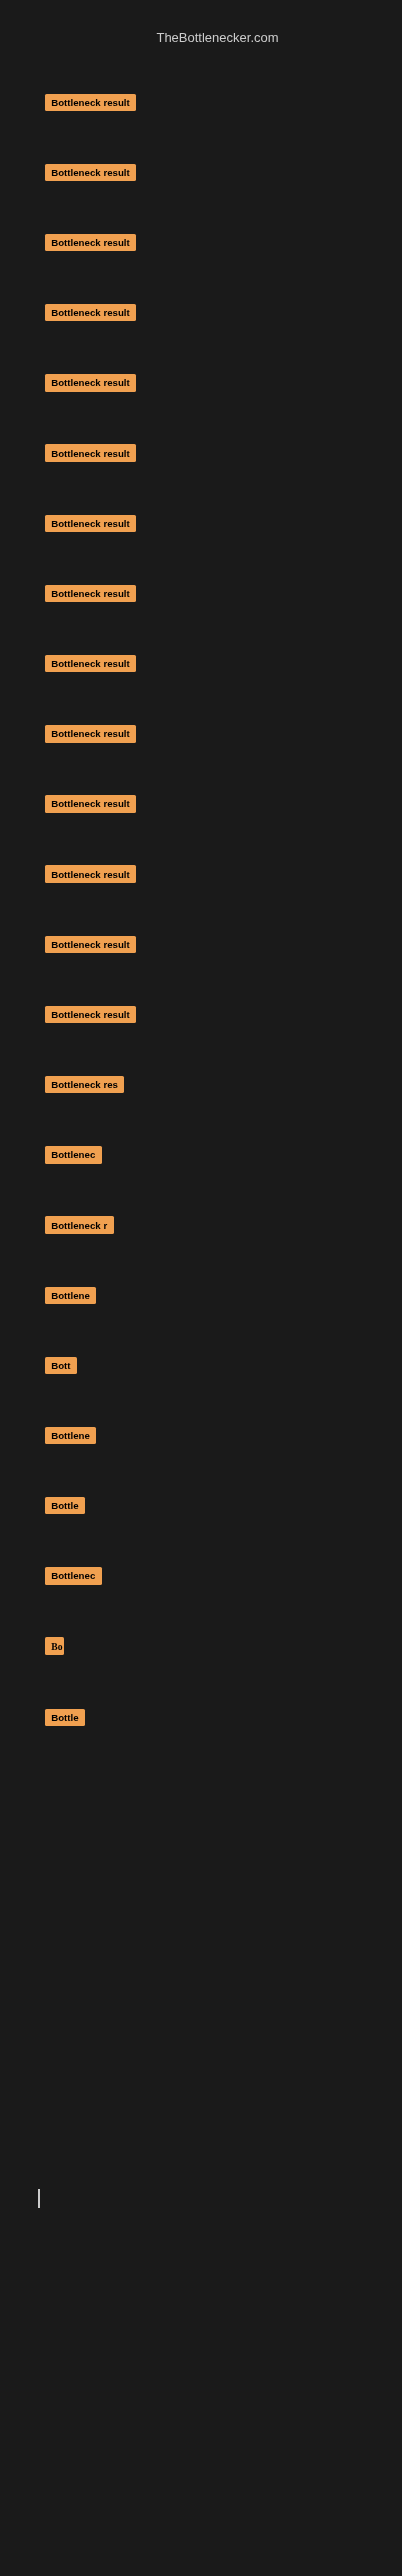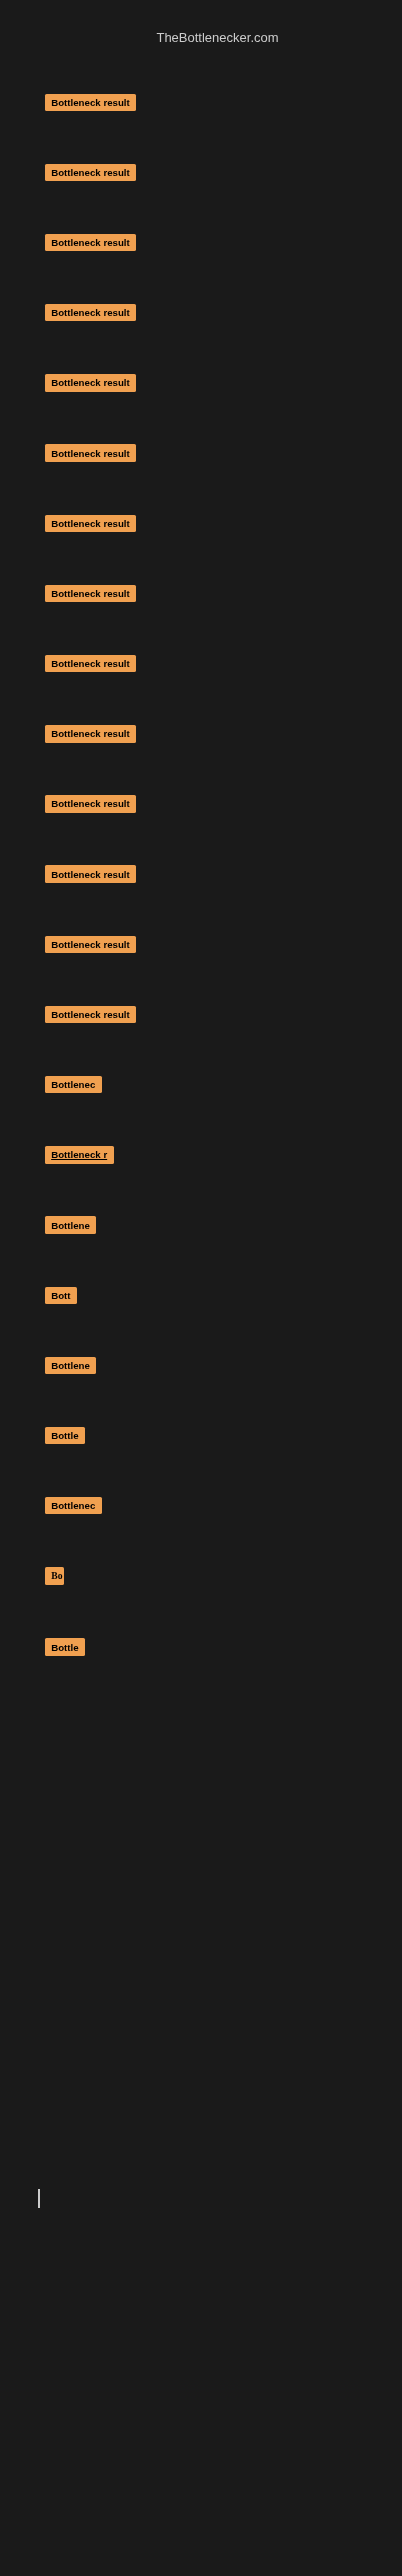--- a/index.html
+++ b/index.html
@@ -59,22 +59,23 @@
       <div style="margin: 0px 0px 0px 1.6px; padding: 22.5px 0px 11.3px 3.2px;"><span class="bottleneck-tag" style="max-width: 105px;">Bottleneck result</span></div>
       <div style="margin: 0px 0px 0px 1.6px; padding: 22.5px 0px 11.3px 3.2px;"><span class="bottleneck-tag" style="max-width: 105px;">Bottleneck result</span></div>
       <div style="margin: 0px 0px 0px 1.6px; padding: 22.5px 0px 11.3px 3.2px;"><span class="bottleneck-tag" style="max-width: 105px;">Bottleneck result</span></div>
       <div style="margin: 0px 0px 0px 1.6px; padding: 22.5px 0px 11.3px 3.2px;"><span class="bottleneck-tag" style="max-width: 105px;">Bottleneck result</span></div>
       <div style="margin: 0px 0px 0px 1.6px; padding: 22.5px 0px 11.3px 3.2px;"><span class="bottleneck-tag" style="max-width: 105px;">Bottleneck result</span></div>
       <div style="margin: 0px 0px 0px 1.6px; padding: 22.5px 0px 11.3px 3.2px;"><span class="bottleneck-tag" style="max-width: 105px;">Bottleneck result</span></div>
       <div style="margin: 0px 0px 0px 1.6px; padding: 22.5px 0px 11.3px 3.2px;"><span class="bottleneck-tag" style="max-width: 105px;">Bottleneck result</span></div>
       <div style="margin: 0px 0px 0px 1.6px; padding: 22.5px 0px 11.3px 3.2px;"><span class="bottleneck-tag" style="max-width: 105px;">Bottleneck result</span></div>
       <div style="margin: 0px 0px 0px 1.6px; padding: 22.5px 0px 11.3px 3.2px;"><span class="bottleneck-tag" style="max-width: 105px;">Bottleneck result</span></div>
       <div style="margin: 0px 0px 0px 1.6px; padding: 22.5px 0px 11.3px 3.2px;"><span class="bottleneck-tag" style="max-width: 105px;">Bottleneck result</span></div>
+      <div style="margin: 0px 0px 0px 1.6px; padding: 22.5px 0px 11.3px 3.2px;"><span class="bottleneck-tag" style="max-width: 85px;">Bottleneck res</span></div>
       <div style="margin: 0px 0px 0px 1.6px; padding: 22.5px 0px 11.3px 3.2px;"><span class="bottleneck-tag" style="max-width: 63px;">Bottlenec</span></div>
-      <div style="margin: 0px 0px 0px 1.6px; padding: 22.5px 0px 11.3px 3.2px;"><span class="bottleneck-tag" style="max-width: 71px; text-decoration: underline;">Bottleneck r</span></div>
+      <div style="margin: 0px 0px 0px 1.6px; padding: 22.5px 0px 11.3px 3.2px;"><span class="bottleneck-tag" style="max-width: 71px;">Bottleneck r</span></div>
       <div style="margin: 0px 0px 0px 1.6px; padding: 22.5px 0px 11.3px 3.2px;"><span class="bottleneck-tag" style="max-width: 58px;">Bottlene</span></div>
       <div style="margin: 0px 0px 0px 1.6px; padding: 22.5px 0px 11.3px 3.2px;"><span class="bottleneck-tag" style="max-width: 34px;">Bott</span></div>
       <div style="margin: 0px 0px 0px 1.6px; padding: 22.5px 0px 11.3px 3.2px;"><span class="bottleneck-tag" style="max-width: 58px;">Bottlene</span></div>
       <div style="margin: 0px 0px 0px 1.6px; padding: 22.5px 0px 11.3px 3.2px;"><span class="bottleneck-tag" style="max-width: 45px;">Bottle</span></div>
       <div style="margin: 0px 0px 0px 1.6px; padding: 22.5px 0px 11.3px 3.2px;"><span class="bottleneck-tag" style="max-width: 63px;">Bottlenec</span></div>
       <div style="margin: 0px 0px 0px 1.6px; padding: 22.5px 0px 11.3px 3.2px; font-family: Liberation Serif, serif;"><span class="bottleneck-tag" style="max-width: 19.3px;">Bo</span></div>
       <div style="margin: 0px 0px 0px 1.6px; padding: 22.5px 0px 11.3px 3.2px;"><span class="bottleneck-tag" style="max-width: 52px;">Bottle</span></div>
     </div>
 
   <div id="cursor-indicator" class="cursor-line" style="top: 2157px;"></div>

